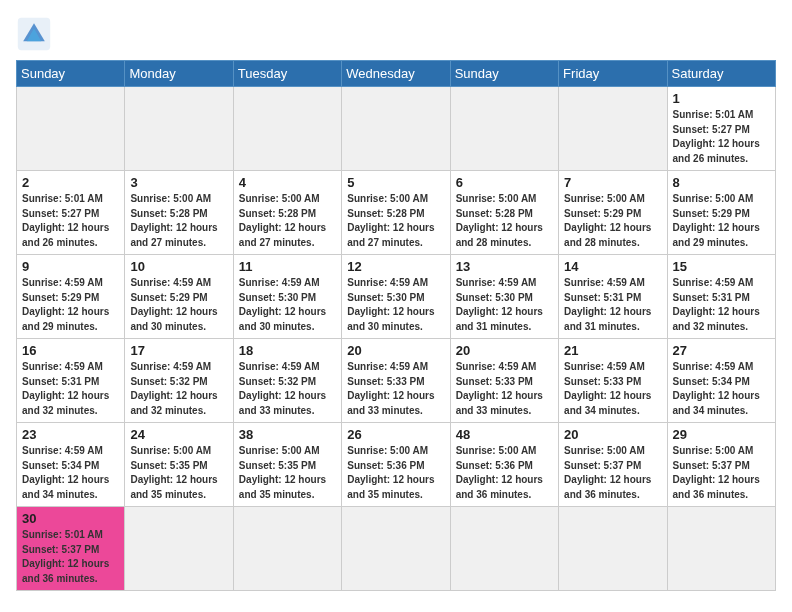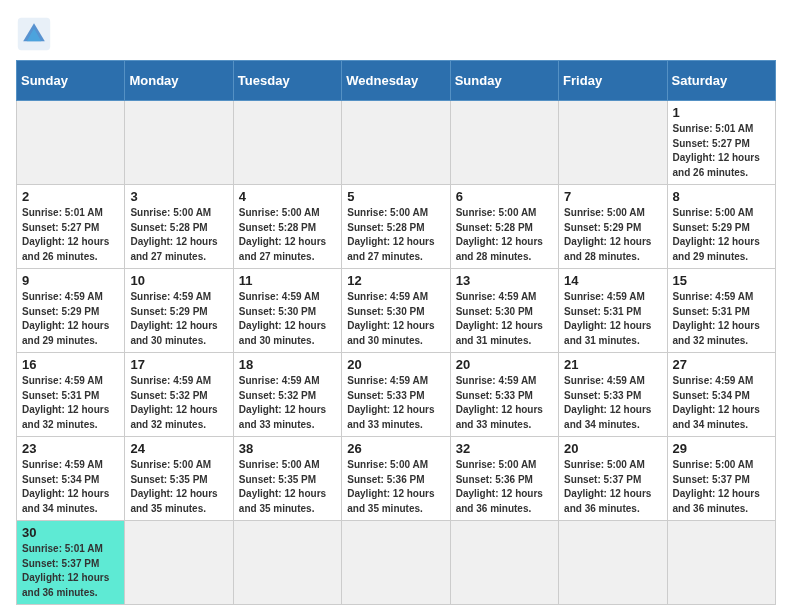--- a/index.html
+++ b/index.html
@@ -47,22 +47,22 @@
     }
     .calendar {
       width: 100%;
       border-collapse: collapse;
       border: 1px solid #ccc;
     }
     .calendar th {
       background-color: #2c6fad;
       color: #fff;
       font-size: 13px;
-      font-weight: bold;
-      padding: 12px 4px;
+      font-weight: normal;
+      padding: 5px 4px;
       text-align: left;
       border: 1px solid #5591c4;
     }
     .calendar td {
       vertical-align: top;
       border: 1px solid #ccc;
       padding: 4px 5px;
       width: 107px;
       min-height: 70px;
       font-size: 10.5px;
@@ -79,21 +79,21 @@
       display: block;
       margin-bottom: 2px;
     }
     .day-info {
       font-size: 10px;
       color: #333;
       line-height: 1.45;
       font-weight: bold;
     }
     .last-row td {
-      background: #5eead4;
+      background: #ec4899;
     }
   </style>
 </head>
 <body>
 
 <div class="header">
   <div class="logo">
     <svg class="logo-icon" viewBox="0 0 40 40">
       <rect x="2" y="2" width="36" height="36" rx="4" fill="#1a6abf" opacity="0.1"></rect>
       <polygon points="8,28 20,8 32,28" fill="#1a6abf" opacity="0.7"></polygon>
@@ -313,21 +313,21 @@
 and 35 minutes.</div>
         </td>
         <td>
           <span class="day-number">26</span>
           <div class="day-info" style="white-space: pre-line;">Sunrise: 5:00 AM
 Sunset: 5:36 PM
 Daylight: 12 hours
 and 35 minutes.</div>
         </td>
         <td>
-          <span class="day-number">32</span>
+          <span class="day-number">48</span>
           <div class="day-info" style="white-space: pre-line;">Sunrise: 5:00 AM
 Sunset: 5:36 PM
 Daylight: 12 hours
 and 36 minutes.</div>
         </td>
         <td>
           <span class="day-number">20</span>
           <div class="day-info" style="white-space: pre-line;">Sunrise: 5:00 AM
 Sunset: 5:37 PM
 Daylight: 12 hours

